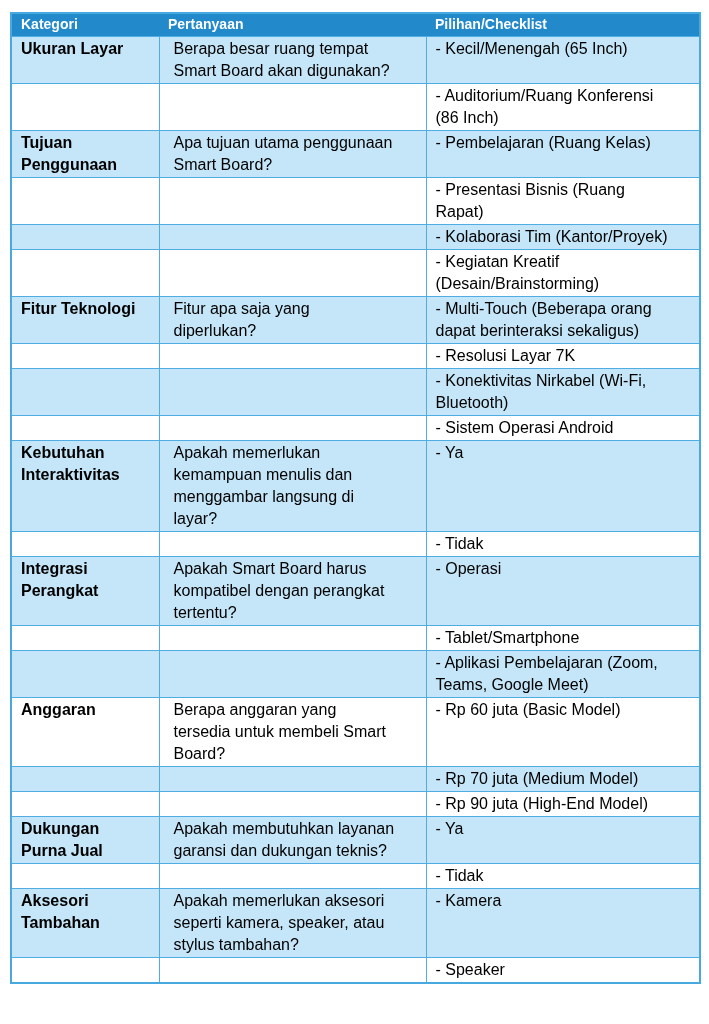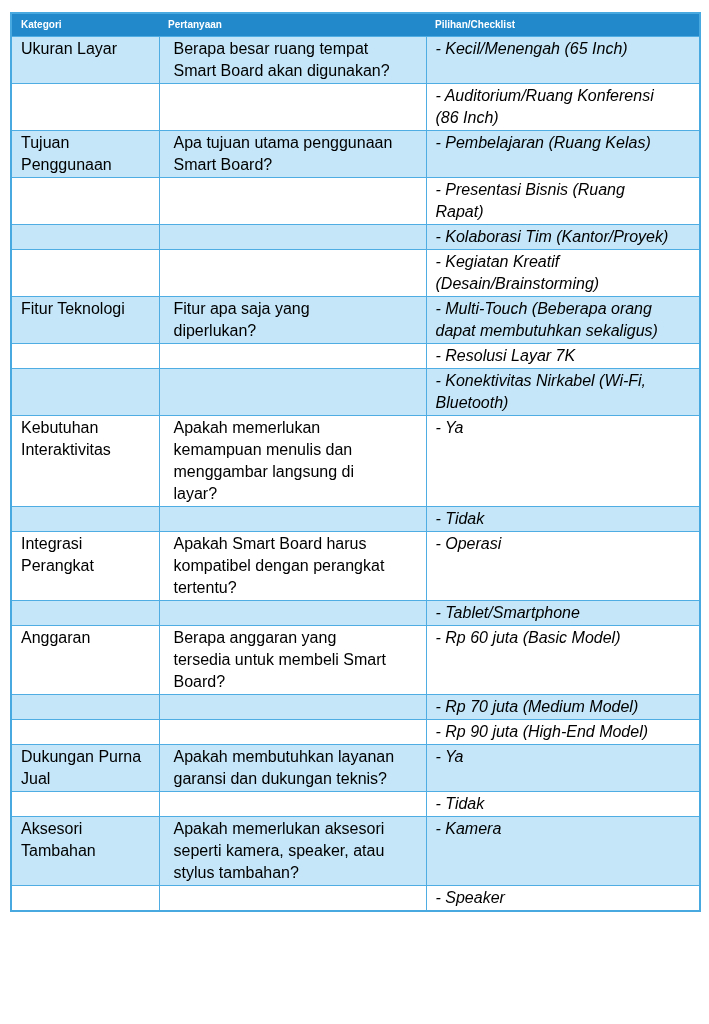--- a/index.html
+++ b/index.html
@@ -28,38 +28,38 @@
     width:689px;
     border:2px solid var(--grid-strong);
   }
   col.w1{width:148px;}
   col.w2{width:267px;}
   col.w3{width:274px;}
   th{
     background:var(--header-bg);
     color:var(--header-text);
     font-weight:700;
-    font-size:10px;
+    font-size:14px;
     line-height:19px;
     text-align:left;
     padding:1px 9px 2px 9px;
     border:none;
   }
   td{
     vertical-align:top;
     font-size:16px;
     line-height:22px;
     padding:1px 9px 1px 9px;
     border:1px solid var(--grid);
     background:var(--row-plain);
     word-wrap:break-word;
   }
-  td.c1{padding-right:13px;font-weight:400;}
+  td.c1{padding-right:13px;font-weight:700;}
   td.c2{padding-right:31px;padding-left:14px;}
-  td.c3{padding-right:25px;font-style:italic;}
+  td.c3{padding-right:25px;}
   tbody tr:nth-child(odd) td{background:var(--row-band);}
 </style>
 </head>
 <body>
 
 <div class="page">
   <table class="checklist">
     <colgroup>
       <col class="w1">
         <col class="w2">
@@ -106,36 +106,41 @@
 
   <tr>
     <td class="c1"></td>
     <td class="c2"></td>
     <td class="c3">- Kegiatan Kreatif (Desain/Brainstorming)</td>
   </tr>
 
   <tr>
     <td class="c1">Fitur Teknologi</td>
     <td class="c2">Fitur apa saja yang diperlukan?</td>
-    <td class="c3">- Multi-Touch (Beberapa orang dapat membutuhkan sekaligus)</td>
+    <td class="c3">- Multi-Touch (Beberapa orang dapat berinteraksi sekaligus)</td>
   </tr>
 
   <tr>
     <td class="c1"></td>
     <td class="c2"></td>
     <td class="c3">- Resolusi Layar 7K</td>
   </tr>
 
   <tr>
     <td class="c1"></td>
     <td class="c2"></td>
     <td class="c3">- Konektivitas Nirkabel (Wi-Fi, Bluetooth)</td>
   </tr>
 
 
+  <tr>
+    <td class="c1"></td>
+    <td class="c2"></td>
+    <td class="c3">- Sistem Operasi Android</td>
+  </tr>
 
   <tr>
     <td class="c1">Kebutuhan Interaktivitas</td>
     <td class="c2">Apakah memerlukan kemampuan menulis dan menggambar langsung di layar?</td>
     <td class="c3">- Ya</td>
   </tr>
 
   <tr>
     <td class="c1"></td>
     <td class="c2"></td>
@@ -147,20 +152,25 @@
     <td class="c2">Apakah Smart Board harus kompatibel dengan perangkat tertentu?</td>
     <td class="c3">- Operasi</td>
   </tr>
 
   <tr>
     <td class="c1"></td>
     <td class="c2"></td>
     <td class="c3">- Tablet/Smartphone</td>
   </tr>
 
+  <tr>
+    <td class="c1"></td>
+    <td class="c2"></td>
+    <td class="c3">- Aplikasi Pembelajaran (Zoom, Teams, Google Meet)</td>
+  </tr>
 
   <tr>
     <td class="c1">Anggaran</td>
     <td class="c2">Berapa anggaran yang tersedia untuk membeli Smart Board?</td>
     <td class="c3">- Rp 60 juta (Basic Model)</td>
   </tr>
 
   <tr>
     <td class="c1"></td>
     <td class="c2"></td>

